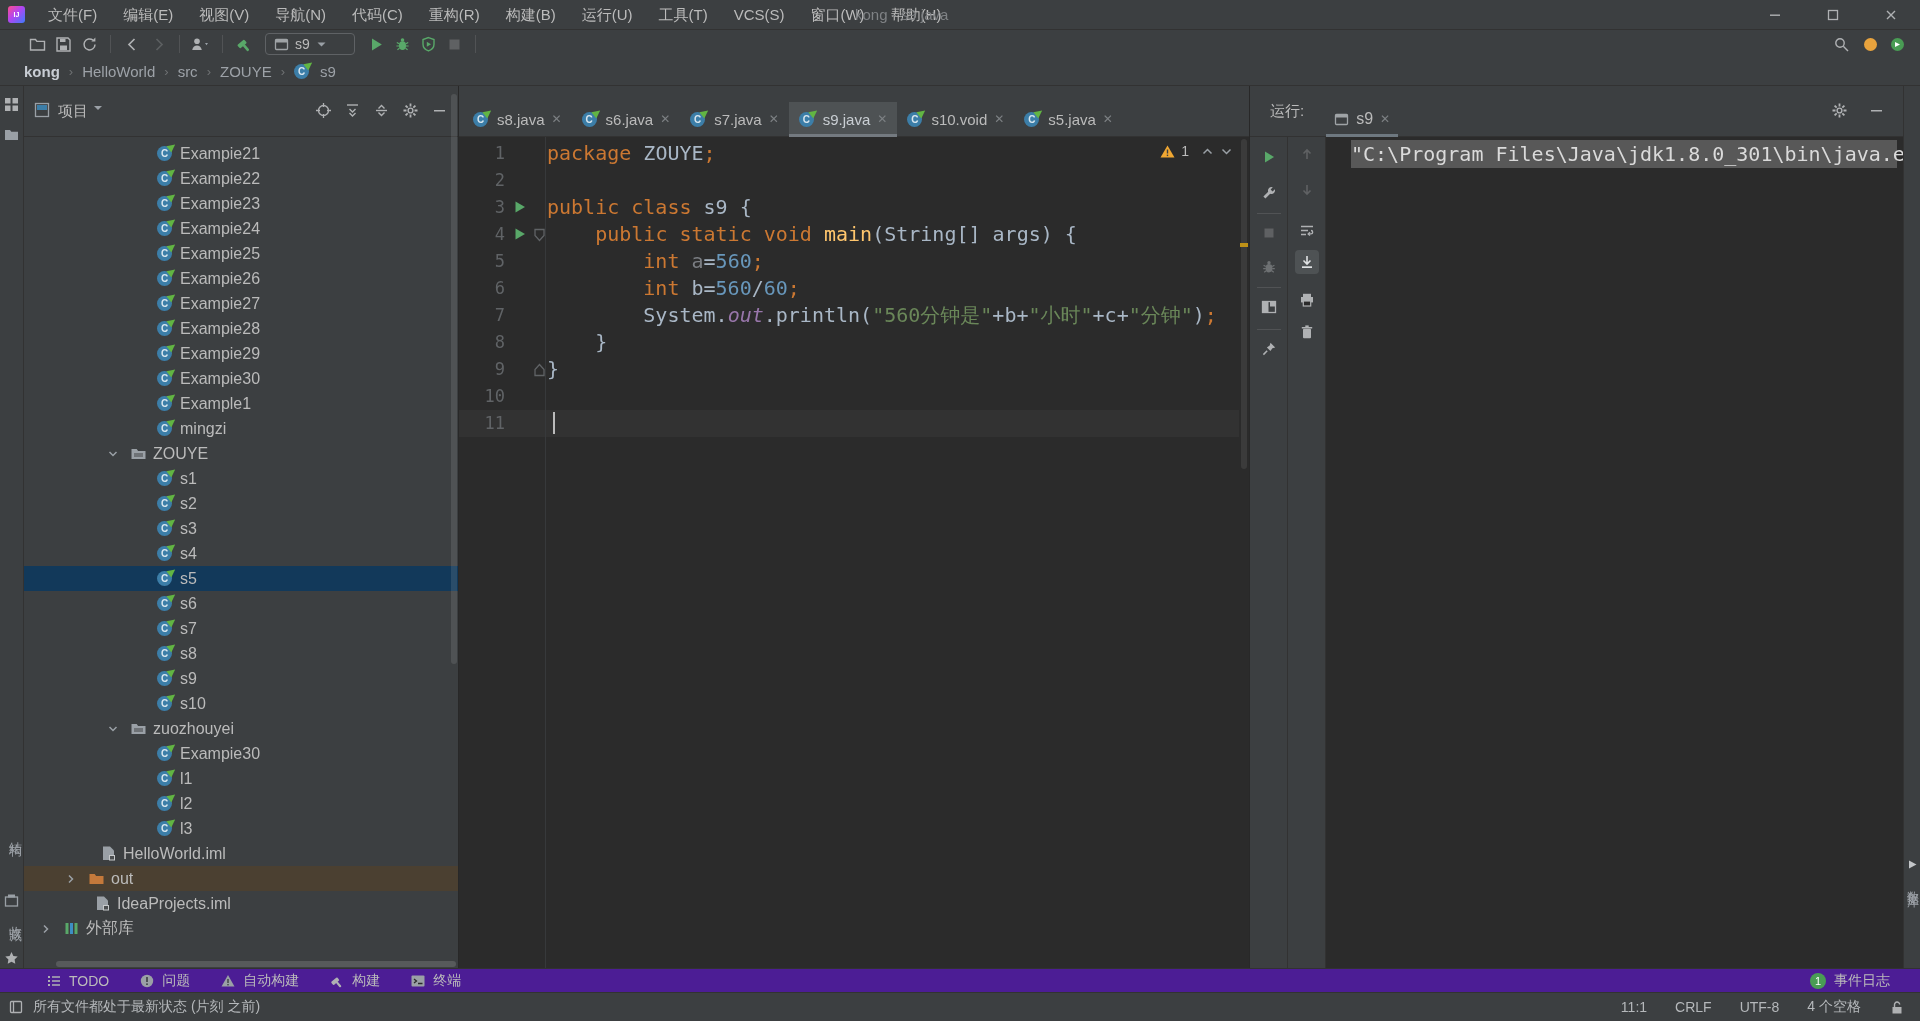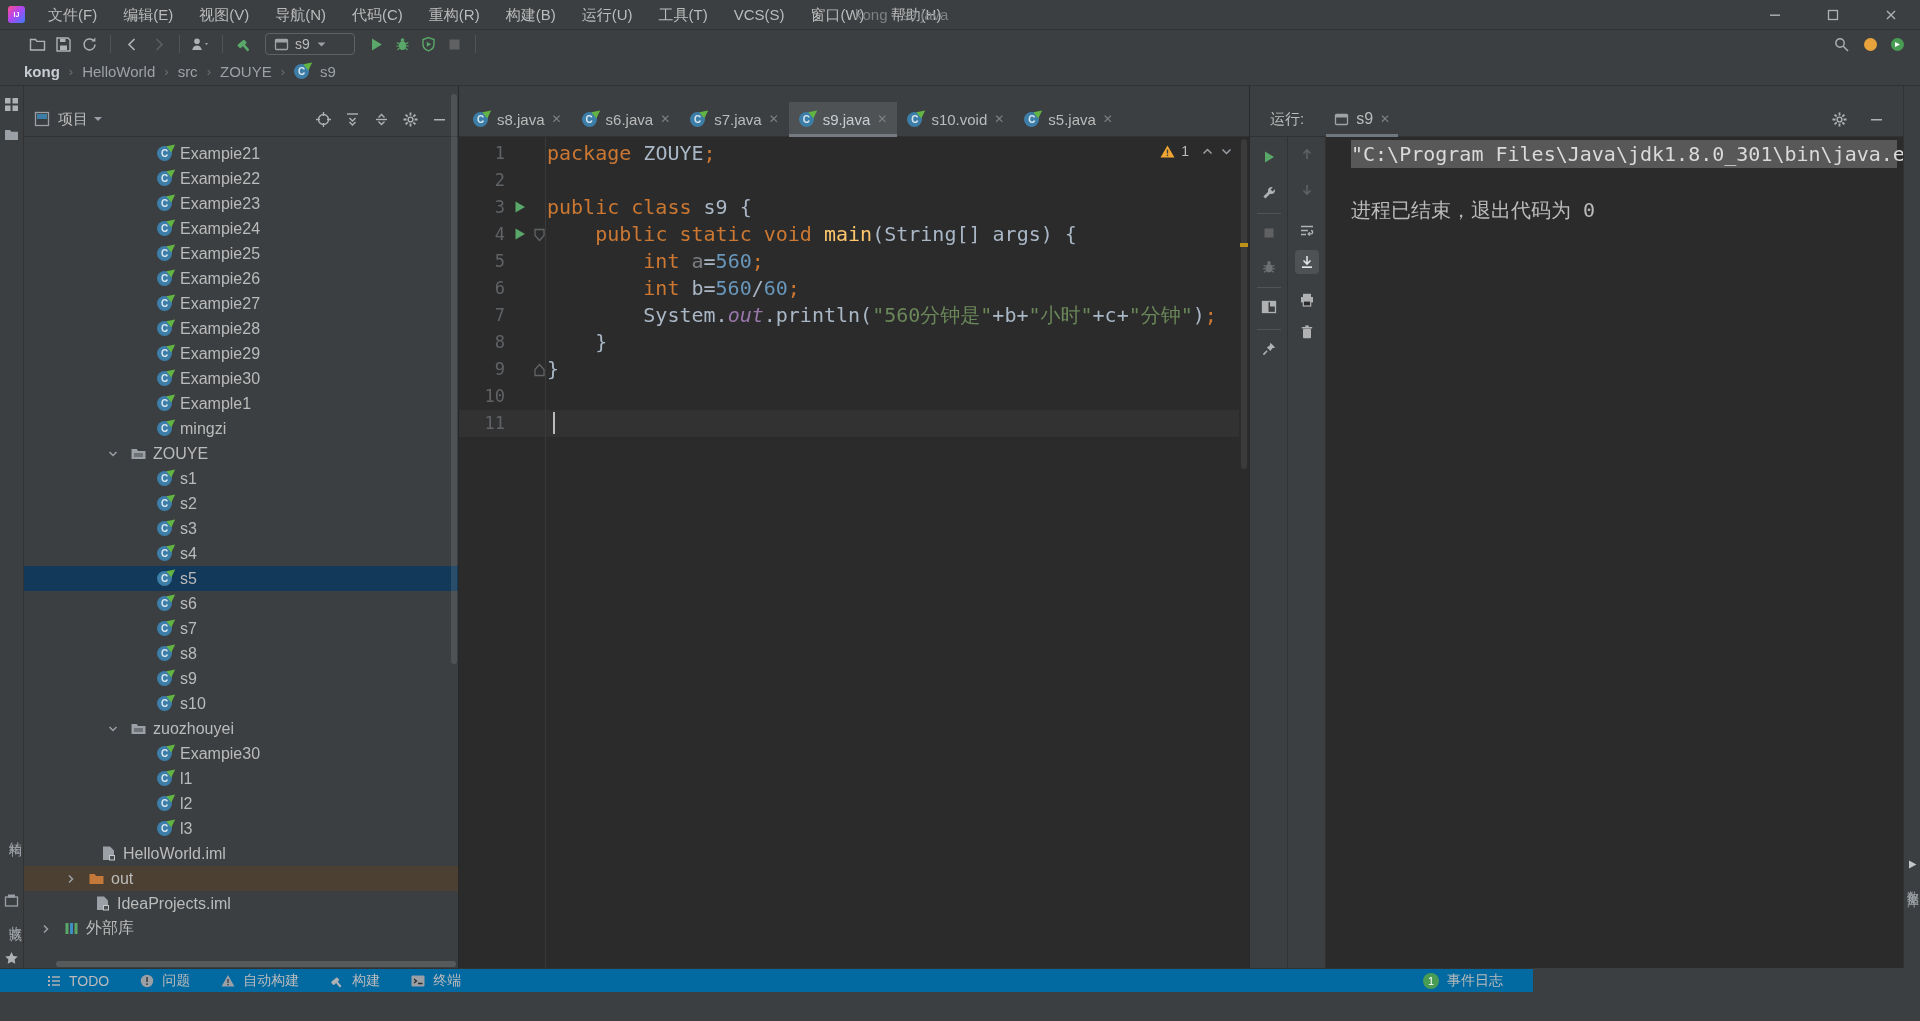--- a/index.html
+++ b/index.html
@@ -44,21 +44,21 @@
   .stripe-left { position:absolute; left:0; top:0; width:24px; height:882px;
     background:#3c3f41; border-right:1px solid #323232; }
   .stripe-right { position:absolute; right:0; top:0; width:17px; height:882px;
     background:#3c3f41; border-left:1px solid #323232; }
   .stripe-icon { position:absolute; left:3px; width:17px; height:17px; display:flex; align-items:center; justify-content:center;}
   .stripe-label { position:absolute; left:0; width:24px; writing-mode:vertical-rl; text-orientation:upright;
     font-size:13px; color:#9da2a8; letter-spacing:2px; text-align:center; }
   .stripe-right .stripe-label{ width:17px; left:0; font-size:12px;}
 
   .panel-header { height:51px; border-bottom:1px solid #323232; position:relative; background:#3c3f41;}
-  .header-row { position:absolute; bottom:0; left:0; right:0; height:34px; display:flex; align-items:center; }
+  .header-row { position:absolute; bottom:0; left:0; right:0; height:34px; display:flex; align-items:flex-start; }
 
   
   .project-panel { position:absolute; left:24px; top:0; width:434px; height:882px; background:#3c3f41; }
   .pp-title { font-size:15px; color:#bbbbbb; margin:0 4px 0 8px; }
   .pp-icons { margin-left:auto; display:flex; align-items:center; gap:12px; padding-right:10px; }
   .tree { position:absolute; top:51px; left:0; right:0; bottom:9px; overflow:hidden; }
   .tree-row { height:25px; display:flex; align-items:center; position:relative; font-size:16px; color:#bbbbbb; white-space:nowrap; }
   .tree-row.selected { background:#12395a; }
   .tree-row.highlight { background:#4b4031; }
   .tree-chevron { position:absolute; width:16px; height:16px; display:flex;align-items:center;justify-content:center;}
@@ -116,21 +116,21 @@
   .rp-col2 { position:absolute; left:38px; top:0; width:38px; bottom:0; background:#3c3f41; border-right:1px solid #323232;}
   .rp-ibtn { position:absolute; left:7px; width:24px; height:24px; display:flex; align-items:center; justify-content:center; border-radius:4px;}
   .rp-ibtn.active { background:#4e5254; }
   .rp-sep { position:absolute; left:7px; width:24px; height:1px; background:#515355; }
   .console { position:absolute; left:76px; top:0; right:0; bottom:0; padding:3px 0 0 25px; }
   .console-line { height:28px; line-height:28px; font-family:"DejaVu Sans Mono",monospace; font-size:20px;
     color:#bbbbbb; white-space:pre; }
   .console-line.sel { background:#585858; color:#dadada; margin-right:6px; }
 
   
-  .toolwin-bar { position:absolute; top:968px; left:0; width:1533px; height:24px; background:#0369a1;
+  .toolwin-bar { position:absolute; top:968px; left:0; width:1920px; height:24px; background:#4c1d95;
     border-top:1px solid #323232; display:flex; align-items:center; }
   .twb-item { display:flex; align-items:center; gap:7px; font-size:14px; color:#bbbbbb; margin-right:30px;}
   .twb-left { display:flex; margin-left:46px; }
   .twb-right { margin-left:auto; display:flex; align-items:center; gap:8px; padding-right:30px; font-size:14px;}
   .badge { width:16px; height:16px; border-radius:50%; background:#499C54; color:#fff; font-size:11px;
     display:flex; align-items:center; justify-content:center; }
   .statusbar { position:absolute; top:992px; left:0; width:1920px; height:29px; background:#3c3f41;
     border-top:1px solid #323232; display:flex; align-items:center; font-size:14px; color:#b5b8bb; }
   .sb-left { display:flex; align-items:center; gap:9px; padding-left:8px; }
   .sb-right { margin-left:auto; display:flex; align-items:center; gap:28px; padding-right:16px; }
@@ -885,21 +885,20 @@
               <svg width="16" height="16">
                 <rect x="4" y="4.8" width="8" height="9.4" rx="1" fill="#afb1b3"></rect>
                 <rect x="2.8" y="3" width="10.4" height="1.5" fill="#afb1b3"></rect>
                 <rect x="6.3" y="1.4" width="3.4" height="1.6" fill="#afb1b3"></rect>
               </svg>
             </div>
         </div>
         <div class="console" id="console">
             <div class="console-line sel">"C:\Program Files\Java\jdk1.8.0_301\bin\java.exe" ...</div>
             <div class="console-line"> </div>
-            <div class="console-line">进程已结束，退出代码为 0</div>
           </div>
       </div>
     </div>
 
     <div class="stripe-right">
       <div class="stripe-icon" style="top:770px;left:0">
         <svg width="13" height="13">
             <path d="M3 2.5L10.5 6.5 3 10.5z" fill="#c3c6c9"></path>
           </svg>
       </div>
@@ -962,13 +961,32 @@
           </span>
           <span>终端</span>
         </div>
       </div>
     <div class="twb-right">
       <span class="badge">1</span>
       <span>事件日志</span>
     </div>
   </div>
 
+  <div class="statusbar">
+    <div class="sb-left">
+      <svg width="16" height="16">
+          <rect x="2.5" y="2.5" width="11" height="11" rx="1" fill="none" stroke="#afb1b3" stroke-width="1.3"></rect>
+          <path d="M5.5 2.5v11" stroke="#afb1b3" stroke-width="1.3"></path>
+        </svg>
+      <span>所有文件都处于最新状态 (片刻 之前)</span>
+    </div>
+    <div class="sb-right">
+      <span>11:1</span>
+      <span>CRLF</span>
+      <span>UTF-8</span>
+      <span>4 个空格</span>
+      <svg width="15" height="15">
+          <rect x="3.5" y="7" width="9" height="6.5" fill="#afb1b3"></rect>
+          <path d="M5.5 7V4.8a2.6 2.6 0 0 1 5.2-.3" fill="none" stroke="#afb1b3" stroke-width="1.4"></path>
+        </svg>
+    </div>
+  </div>
 </div>
 
 </body></html>

